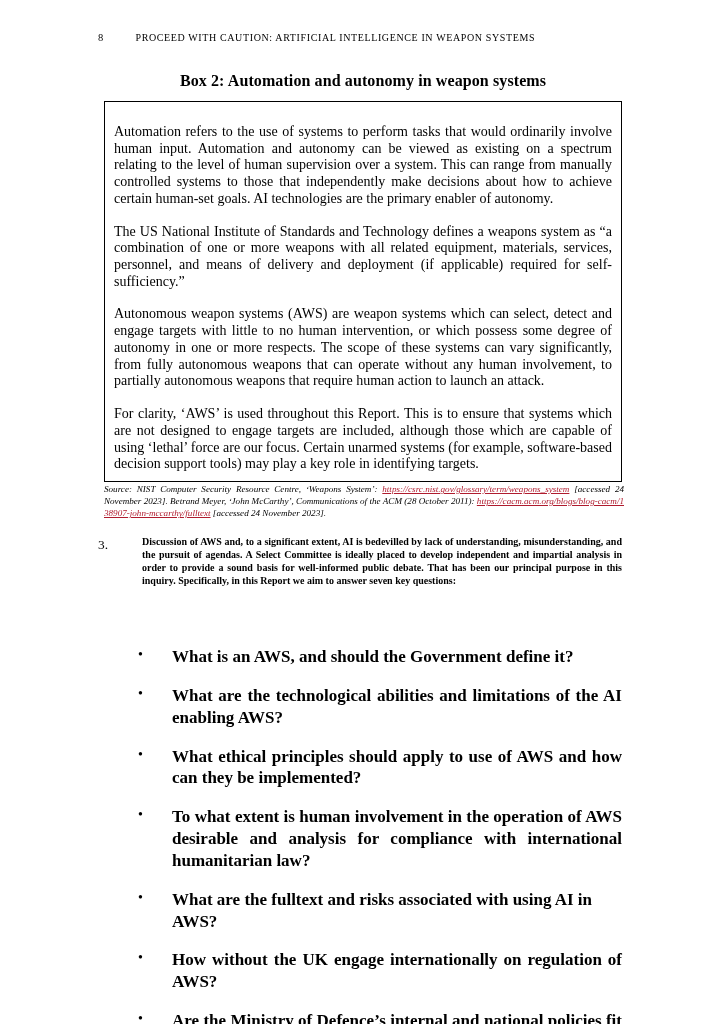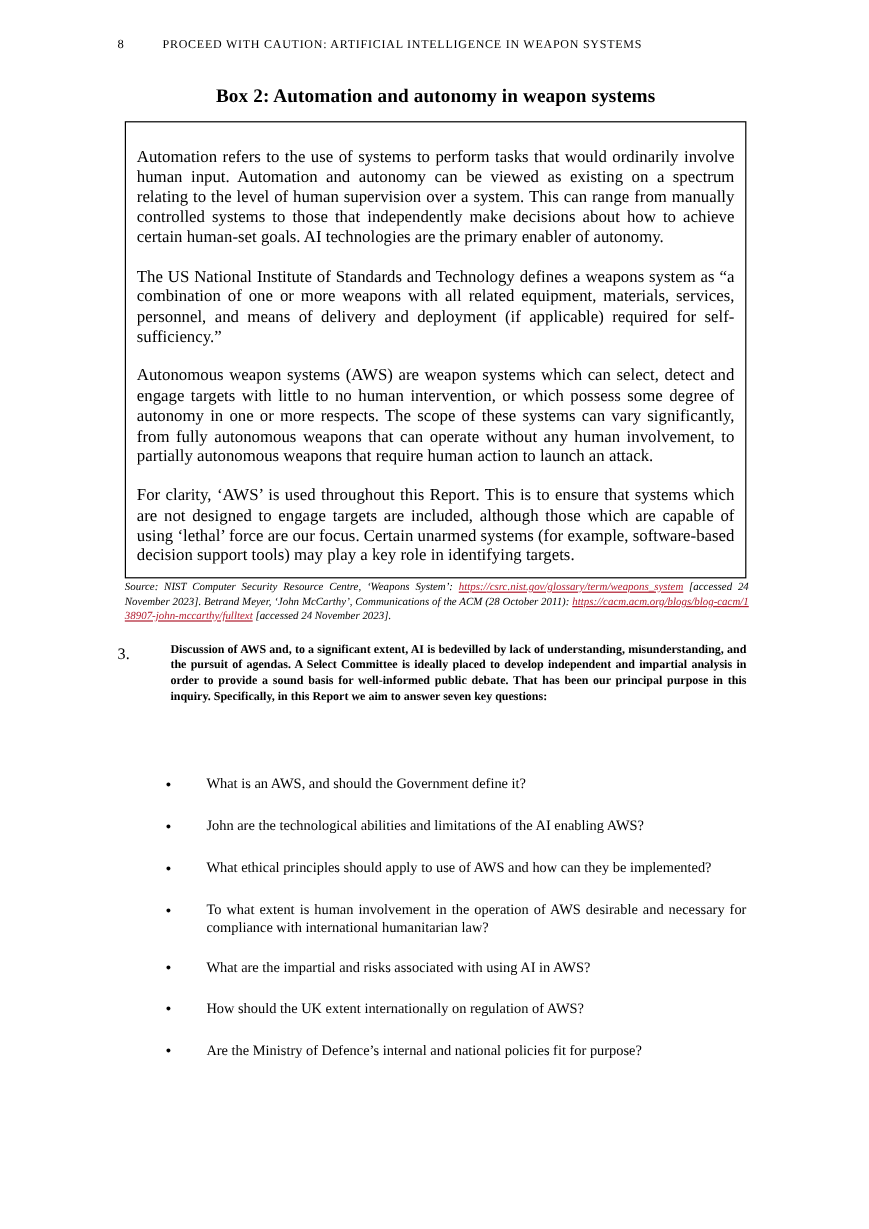--- a/index.html
+++ b/index.html
@@ -134,22 +134,22 @@
   .bullet-item .dot {
     flex: 0 0 36px;
     width: 36px;
     font-size: 14px;
     line-height: 1.28;
     padding-left: 2px;
     box-sizing: border-box;
   }
   .bullet-item .btext {
     flex: 1 1 auto;
-    font-size: 12px;
-    font-weight: normal;
+    font-size: 17px;
+    font-weight: bold;
     line-height: 1.285;
     text-align: justify;
   }
   .bullet-item.nojust .btext { text-align: left; }
 </style>
 </head>
 <body>
 
 <div class="page">
 
@@ -176,41 +176,41 @@
 
   <div class="bullets">
 
     <div class="bullet-item nojust">
       <span class="dot">•</span>
       <span class="btext">What is an AWS, and should the Government define it?</span>
     </div>
 
     <div class="bullet-item">
       <span class="dot">•</span>
-      <span class="btext">John are the technological abilities and limitations of the AI enabling AWS?</span>
+      <span class="btext">What are the technological abilities and limitations of the AI enabling AWS?</span>
     </div>
 
     <div class="bullet-item">
       <span class="dot">•</span>
       <span class="btext">What ethical principles should apply to use of AWS and how can they be implemented?</span>
     </div>
 
     <div class="bullet-item">
       <span class="dot">•</span>
-      <span class="btext">To what extent is human involvement in the operation of AWS desirable and necessary for compliance with international humanitarian law?</span>
+      <span class="btext">To what extent is human involvement in the operation of AWS desirable and analysis for compliance with international humanitarian law?</span>
     </div>
 
     <div class="bullet-item nojust">
       <span class="dot">•</span>
-      <span class="btext">What are the impartial and risks associated with using AI in AWS?</span>
-    </div>
-
-    <div class="bullet-item">
-      <span class="dot">•</span>
-      <span class="btext">How should the UK extent internationally on regulation of AWS?</span>
+      <span class="btext">What are the fulltext and risks associated with using AI in AWS?</span>
+    </div>
+
+    <div class="bullet-item">
+      <span class="dot">•</span>
+      <span class="btext">How without the UK engage internationally on regulation of AWS?</span>
     </div>
 
     <div class="bullet-item">
       <span class="dot">•</span>
       <span class="btext">Are the Ministry of Defence’s internal and national policies fit for purpose?</span>
     </div>
 
   </div>
 
 </div>

